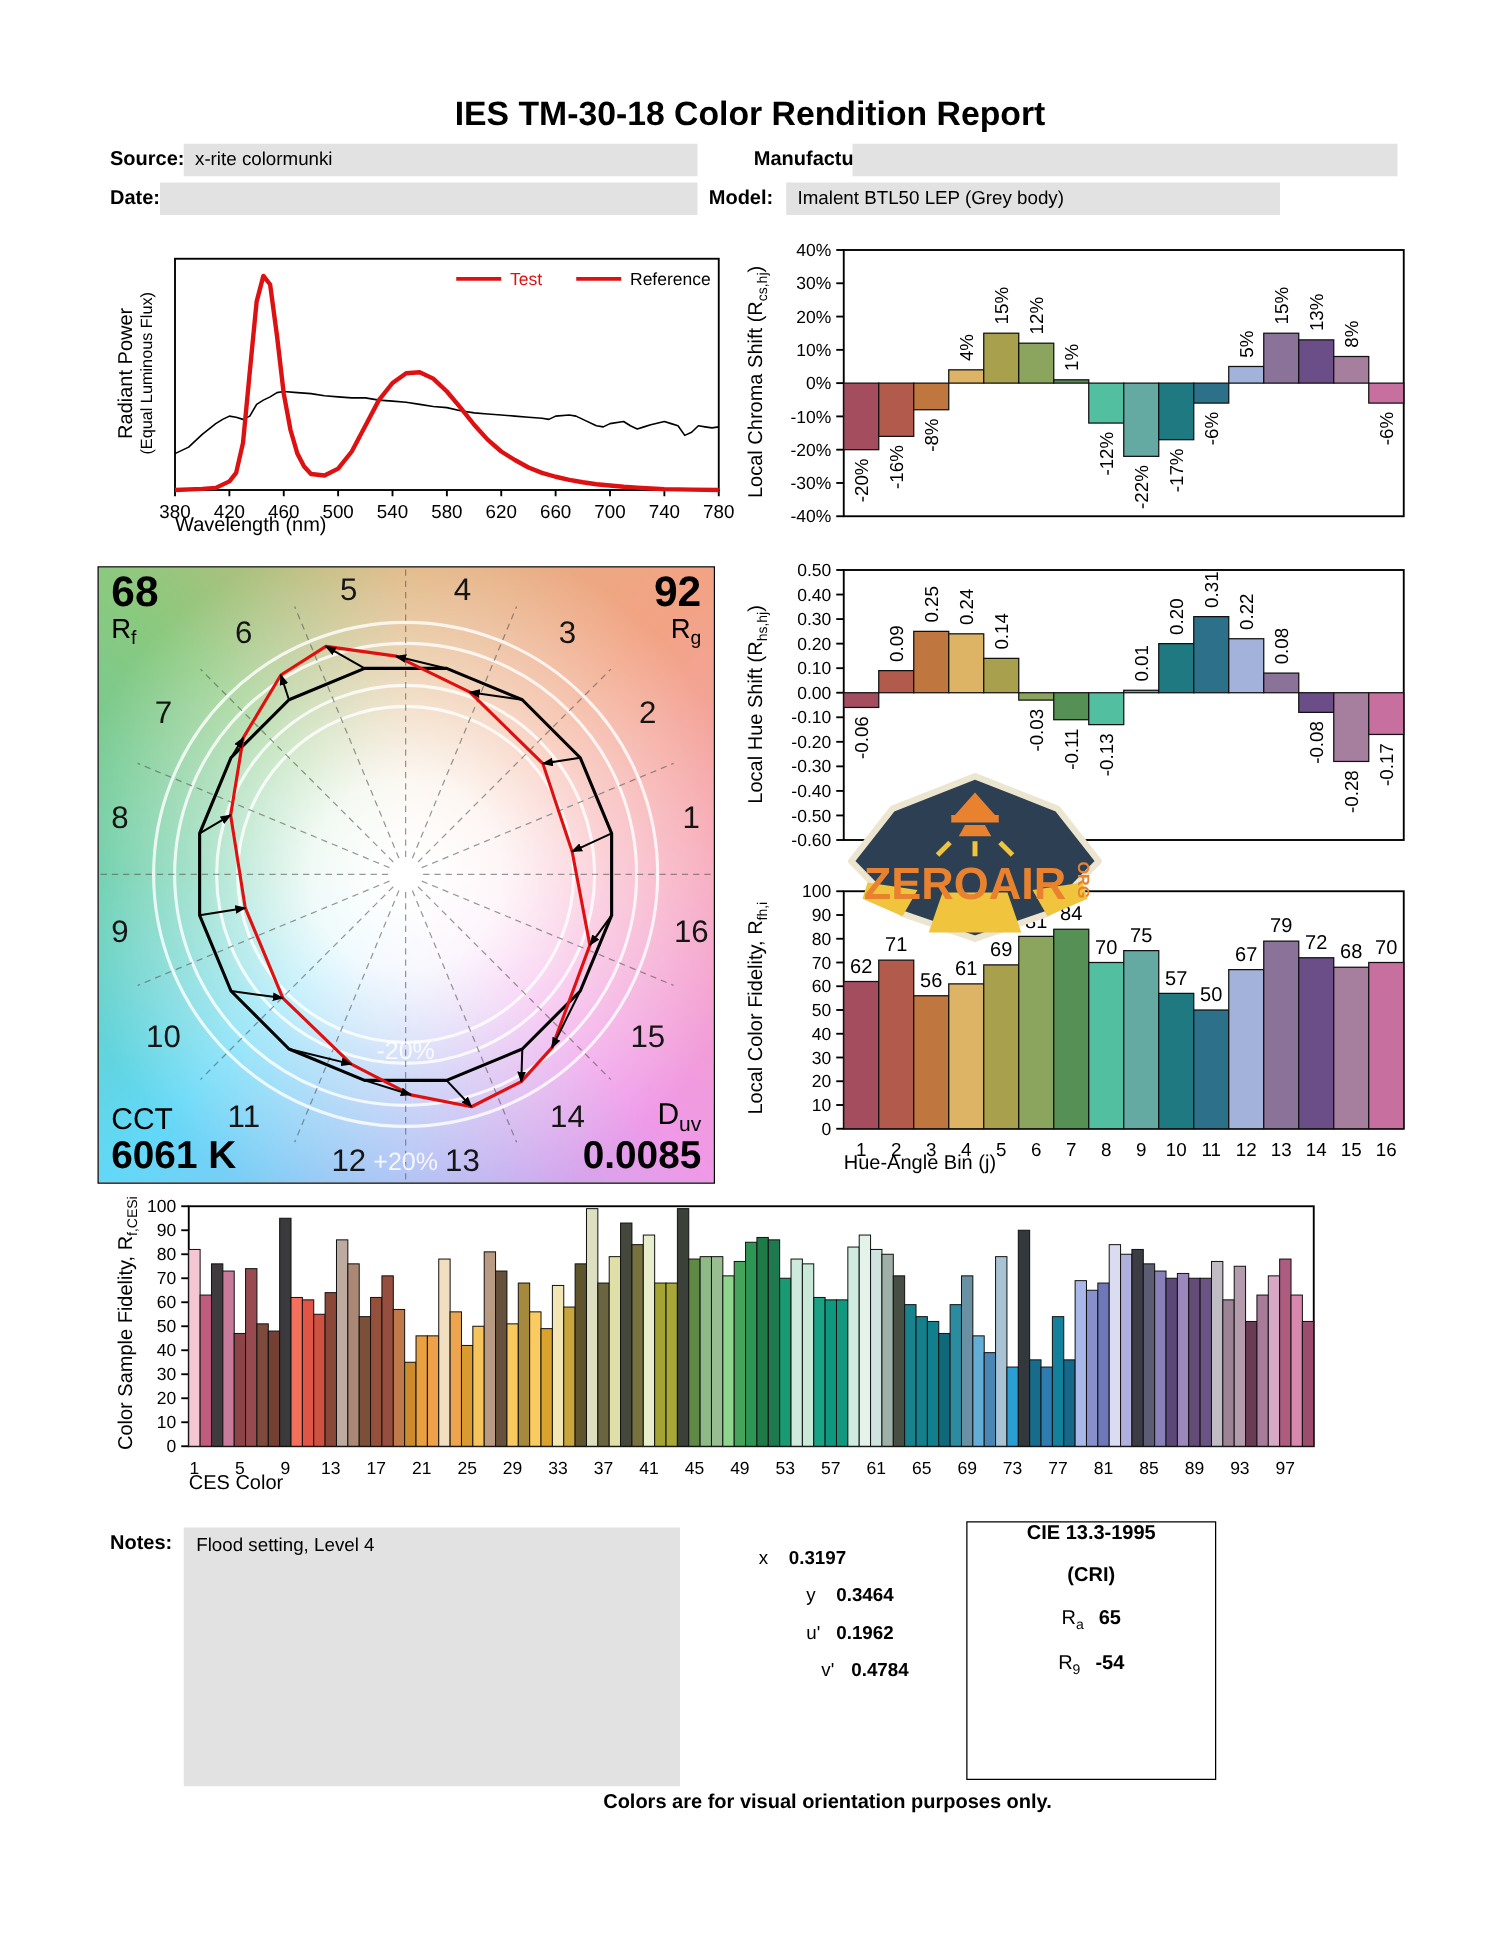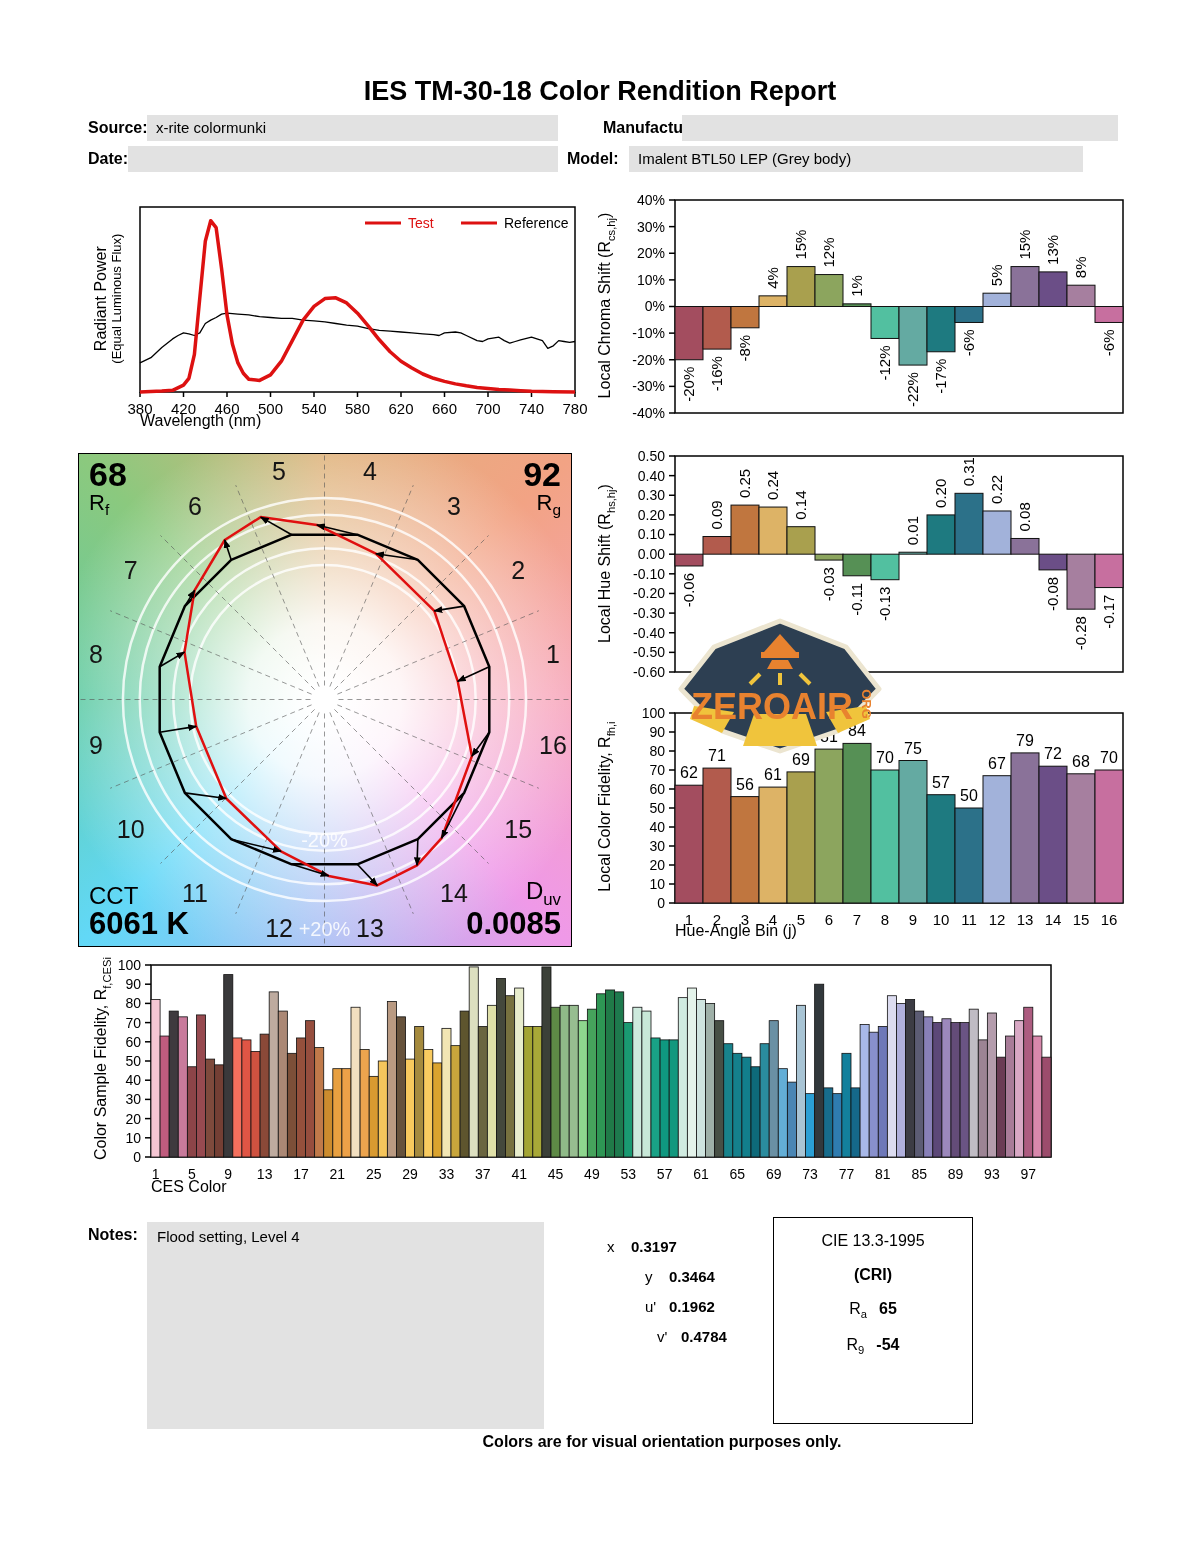--- a/index.html
+++ b/index.html
@@ -28,41 +28,41 @@
   .vg-med{font-size:24px;}
   .vg-val{font-size:31px;font-weight:bold;}
   
   .notes-box{position:absolute;left:147px;top:1222px;width:397px;height:207px;background:#e2e2e2;
              font-size:15px;padding:6px 10px;box-sizing:border-box;}
   .cv-row{position:absolute;width:120px;font-size:15px;}
   .cv-l{display:inline-block;width:24px;}
   .cv-v{font-weight:bold;}
   .cri-box{position:absolute;left:773px;top:1217px;width:200px;height:207px;border:1.6px solid #000;
            box-sizing:border-box;text-align:center;font-size:16px;}
-  .cri-title{font-weight:normal;margin-top:14px;}
+  .cri-title{font-weight:bold;}
   .cri-sub{font-weight:bold;margin-top:16px;}
   .cri-row{margin-top:16px;font-size:16px;}
   .cri-row b{margin-left:12px;}
   .footer{position:absolute;top:1433px;left:16px;width:100%;text-align:center;font-size:16px;font-weight:bold;padding-left:46px;}
 </style>
 </head>
 <body>
 
 <div class="page">
 
   <div class="title">IES TM-30-18 Color Rendition Report</div>
 
   <div class="hlabel" style="left:88px;top:115px;">Source:</div>
   <div class="fld" style="left:147px;top:115px;width:411px;">x-rite colormunki</div>
   <div class="hlabel" style="left:567px;top:115px;margin-left:36px;">Manufacturer:</div>
   <div class="fld" style="left:682px;top:115px;width:436px;"></div>
   <div class="hlabel" style="left:88px;top:146px;">Date:</div>
   <div class="fld" style="left:128px;top:146px;width:430px;"></div>
   <div class="hlabel" style="left:567px;top:146px;">Model:</div>
-  <div class="fld" style="left:629px;top:146px;width:454px;">Imalent BTL50 LEP (Grey body)</div>
+  <div class="fld" style="left:629px;top:146px;width:395px;">Imalent BTL50 LEP (Grey body)</div>
 
   <svg id="spd" class="chart" style="left:85px;top:197px;" width="505" height="240">
       <rect x="55" y="10" width="435" height="185" fill="#fff" stroke="#000" stroke-width="1.5"></rect>
       <line x1="55" y1="195" x2="55" y2="200" stroke="#000" stroke-width="1.5"></line>
       <text x="55" y="217" fill="#000" font-family="Liberation Sans, sans-serif" text-anchor="middle" font-size="15">380</text>
       <line x1="98.5" y1="195" x2="98.5" y2="200" stroke="#000" stroke-width="1.5"></line>
       <text x="98.5" y="217" fill="#000" font-family="Liberation Sans, sans-serif" text-anchor="middle" font-size="15">420</text>
       <line x1="142" y1="195" x2="142" y2="200" stroke="#000" stroke-width="1.5"></line>
       <text x="142" y="217" fill="#000" font-family="Liberation Sans, sans-serif" text-anchor="middle" font-size="15">460</text>
       <line x1="185.5" y1="195" x2="185.5" y2="200" stroke="#000" stroke-width="1.5"></line>

